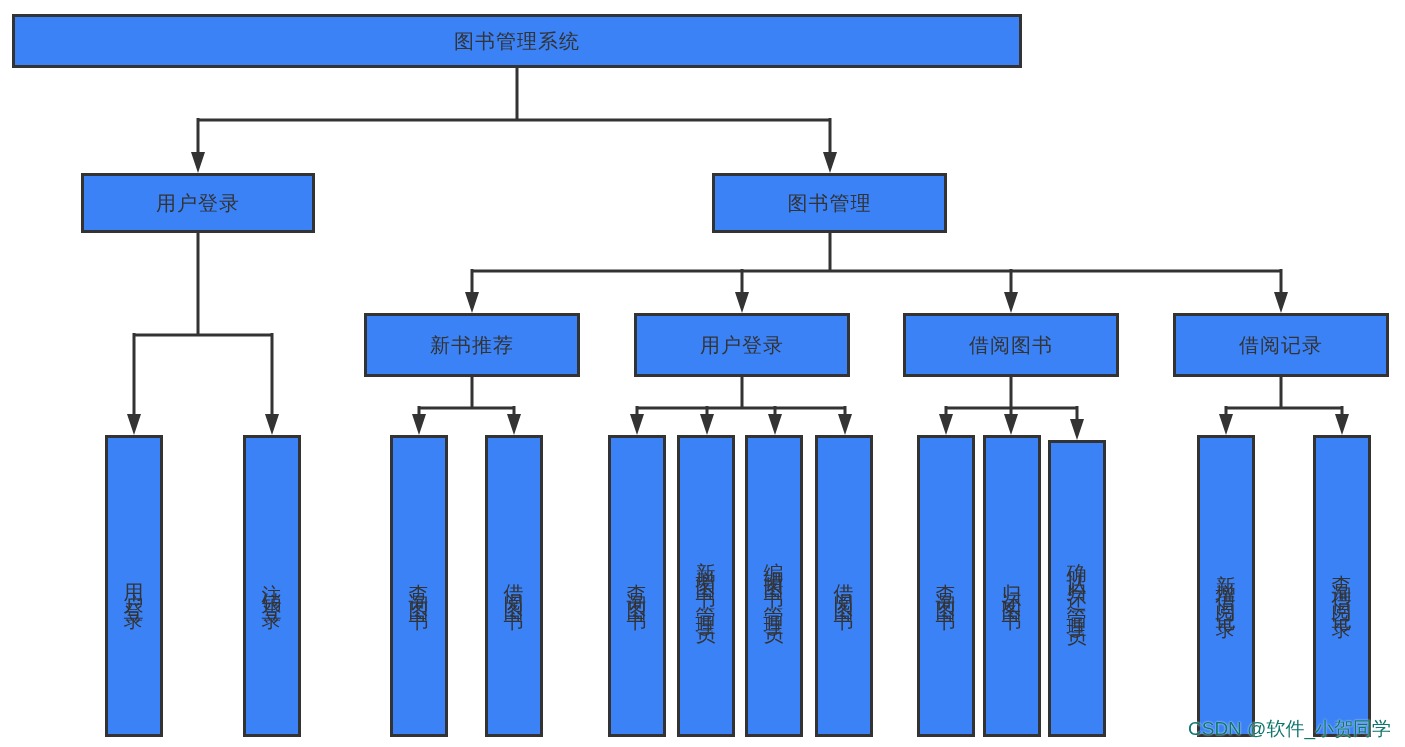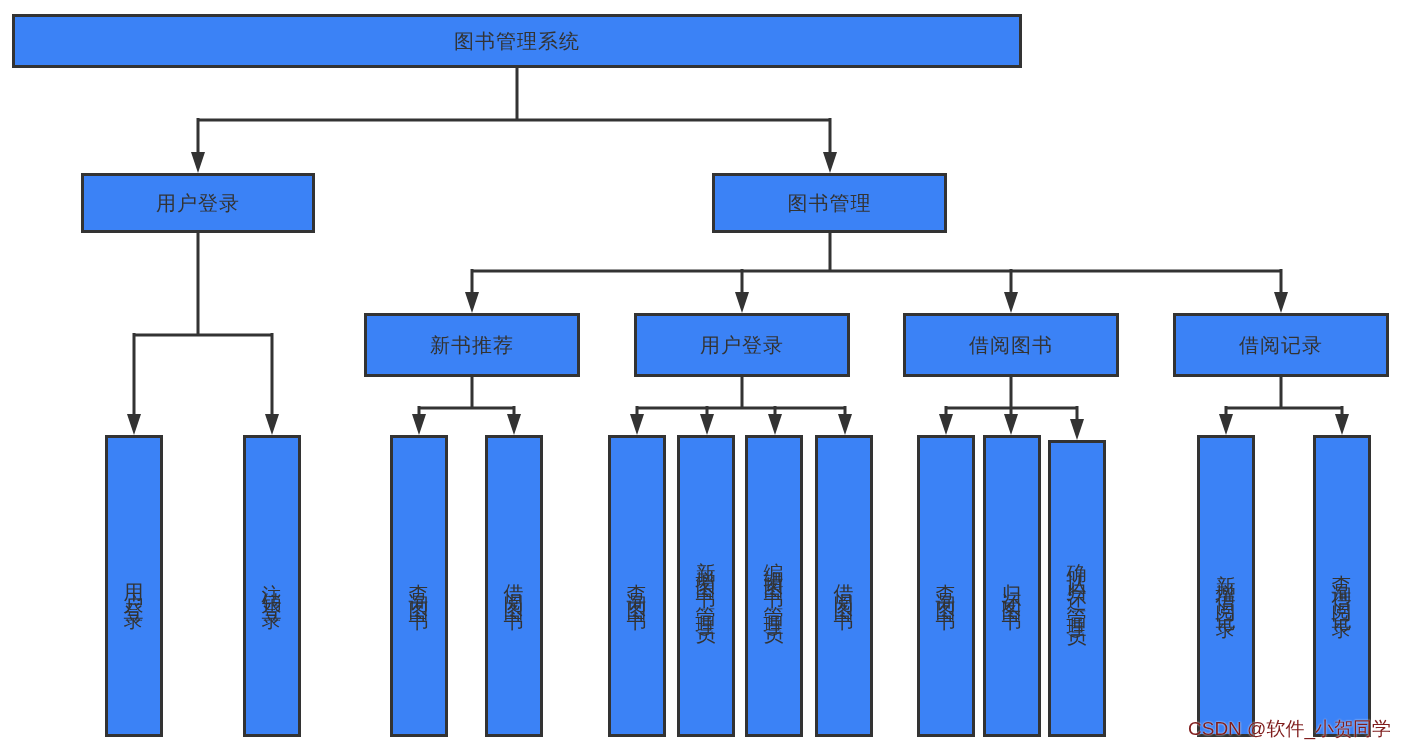--- a/index.html
+++ b/index.html
@@ -62,21 +62,21 @@
   .lf-8  { left: 917px; }
   .lf-9  { left: 983px; }
   .lf-10 { left: 1048px; top: 440px; height: 297px; }
   .lf-11 { left: 1197px; }
   .lf-12 { left: 1313px; }
   .watermark {
     position: absolute;
     left: 1188px;
     top: 716px;
     z-index: 2;
-    color: #7f1d1d;
+    color: #0f766e;
     font-size: 19px;
     white-space: nowrap;
     text-shadow: 0 0 2px #ffffff;
   }
 </style>
 </head>
 <body>
 
 <div class="canvas">
 

